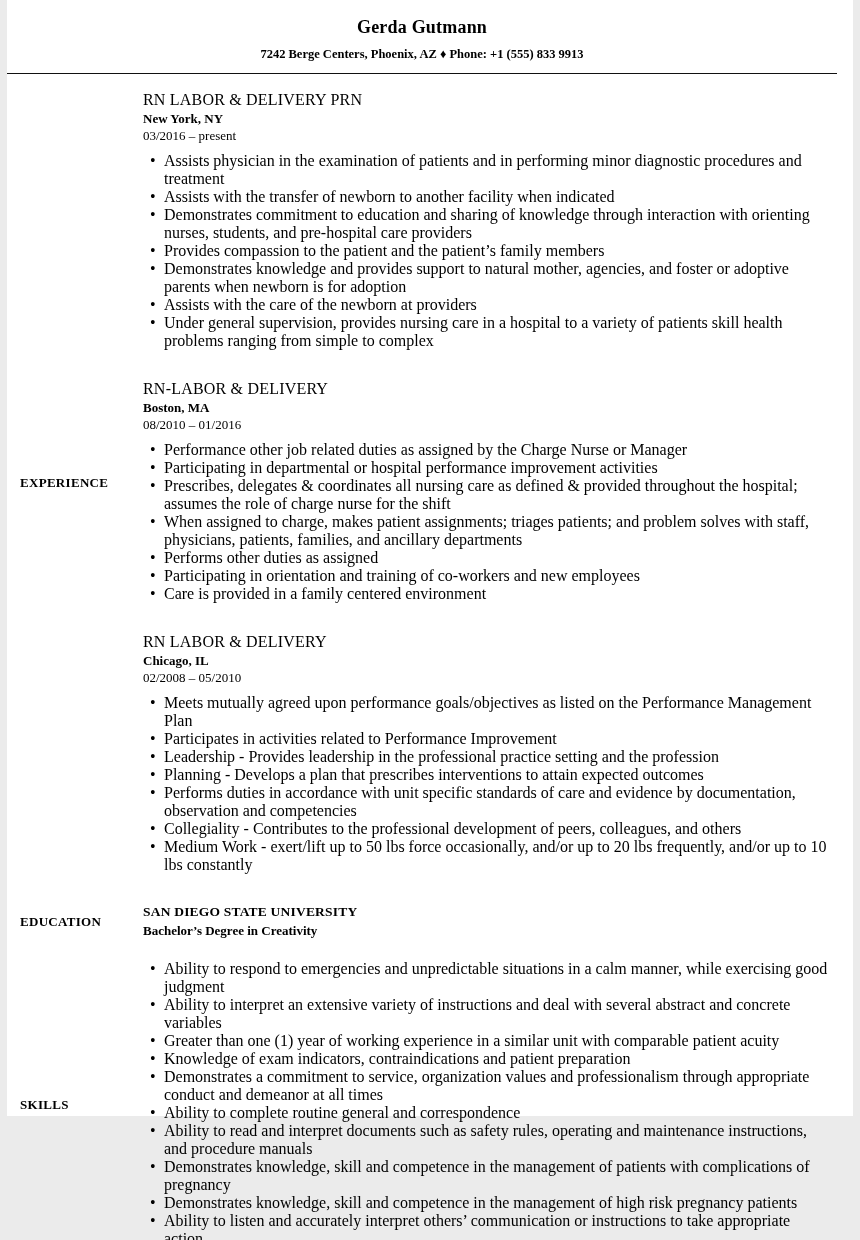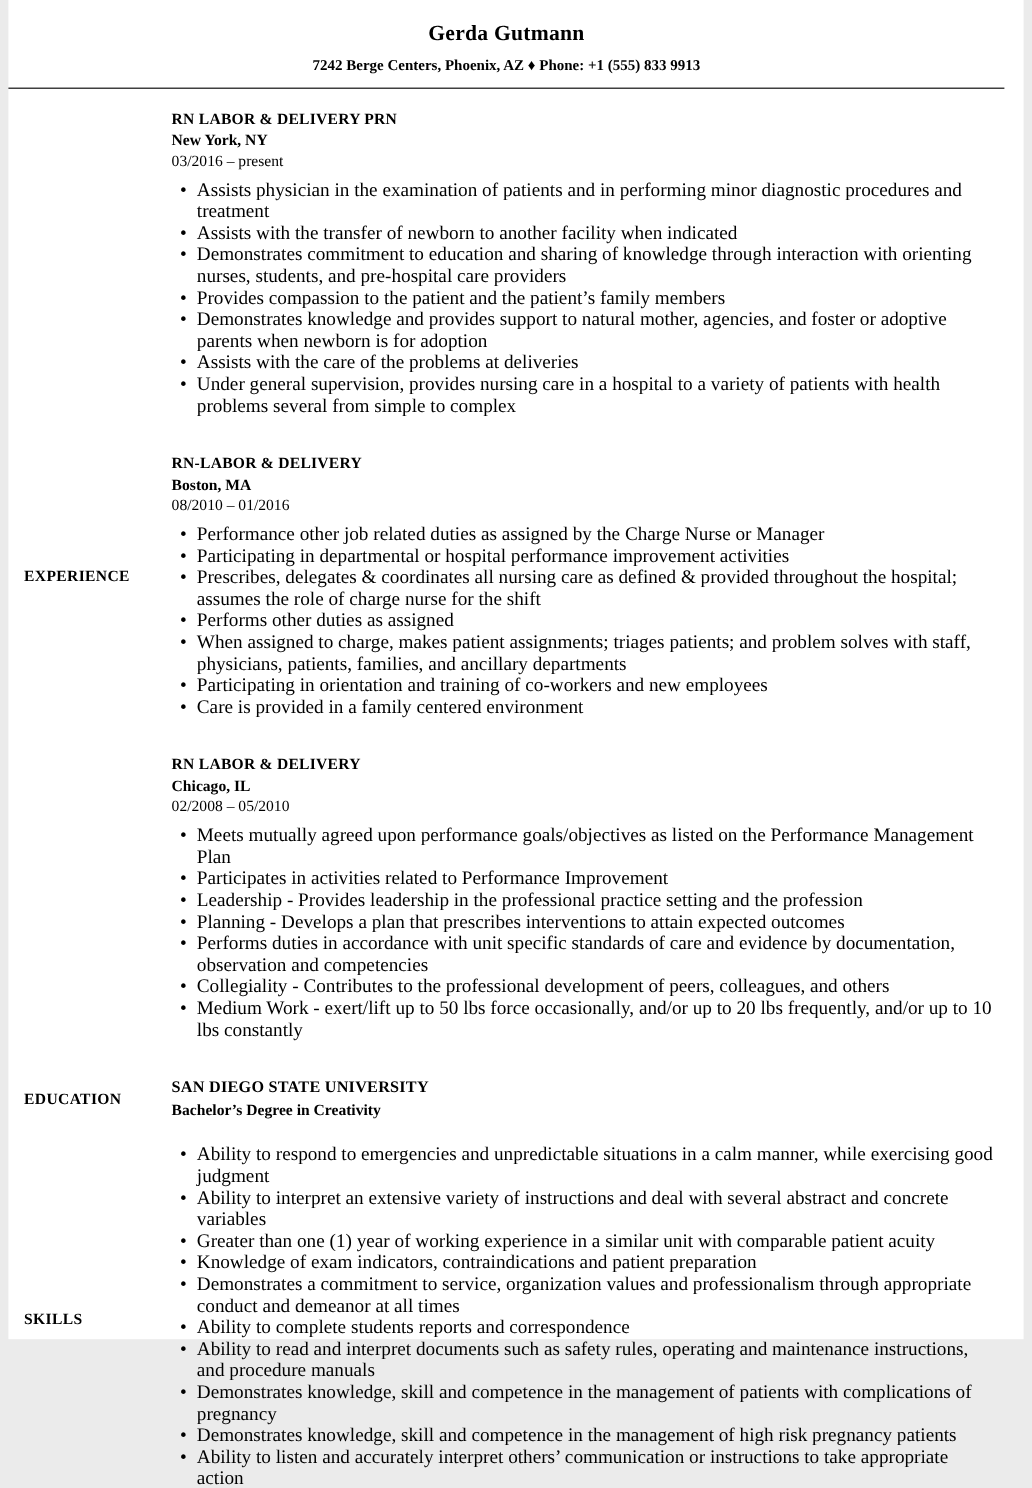--- a/index.html
+++ b/index.html
@@ -37,21 +37,21 @@
   .row { display: flex; align-items: center; margin-top: 17px; }
   .label {
     flex: 0 0 136px;
     padding-left: 13px;
     padding-top: 1px;
     font-weight: bold;
     font-size: 13px;
     letter-spacing: 0.3px;
   }
   .content { flex: 1; padding-right: 6px; }
-  .job-title { font-size: 13px; font-weight: bold; letter-spacing: 0.2px; }
+  .job-title { font-size: 16px; font-weight: normal; letter-spacing: 0.2px; }
   .job-loc   { font-size: 13px; font-weight: bold; margin-top: 2px; }
   .job-dates { font-size: 13px; margin-top: 1px; }
   .bullets {
     list-style: none;
     margin-top: 8px;
     font-size: 16px;
     line-height: 18px;
   }
   .bullets li { position: relative; padding-left: 21px; }
   .bullets li::before {
@@ -85,36 +85,36 @@
         <h2 class="job-title">RN LABOR &amp; DELIVERY PRN</h2>
         <div class="job-loc">New York, NY</div>
         <div class="job-dates">03/2016 – present</div>
         <ul class="bullets">
 
         <li>Assists physician in the examination of patients and in performing minor diagnostic procedures and treatment</li>
             <li>Assists with the transfer of newborn to another facility when indicated</li>
             <li>Demonstrates commitment to education and sharing of knowledge through interaction with orienting nurses, students, and pre-hospital care providers</li>
             <li>Provides compassion to the patient and the patient’s family members</li>
             <li>Demonstrates knowledge and provides support to natural mother, agencies, and foster or adoptive parents when newborn is for adoption</li>
-            <li>Assists with the care of the problems at deliveries</li>
-            <li>Under general supervision, provides nursing care in a hospital to a variety of patients with health problems several from simple to complex</li>
+            <li>Assists with the care of the newborn at providers</li>
+            <li>Under general supervision, provides nursing care in a hospital to a variety of patients skill health problems ranging from simple to complex</li>
           </ul>
       </article>
 
       <article class="job">
         <h2 class="job-title">RN-LABOR &amp; DELIVERY</h2>
         <div class="job-loc">Boston, MA</div>
         <div class="job-dates">08/2010 – 01/2016</div>
         <ul class="bullets">
 
         <li>Performance other job related duties as assigned by the Charge Nurse or Manager</li>
             <li>Participating in departmental or hospital performance improvement activities</li>
             <li>Prescribes, delegates &amp; coordinates all nursing care as defined &amp; provided throughout the hospital; assumes the role of charge nurse for the shift</li>
+            <li>When assigned to charge, makes patient assignments; triages patients; and problem solves with staff, physicians, patients, families, and ancillary departments</li>
             <li>Performs other duties as assigned</li>
-            <li>When assigned to charge, makes patient assignments; triages patients; and problem solves with staff, physicians, patients, families, and ancillary departments</li>
             <li>Participating in orientation and training of co-workers and new employees</li>
             <li>Care is provided in a family centered environment</li>
           </ul>
       </article>
 
       <article class="job">
         <h2 class="job-title">RN LABOR &amp; DELIVERY</h2>
         <div class="job-loc">Chicago, IL</div>
         <div class="job-dates">02/2008 – 05/2010</div>
         <ul class="bullets">
@@ -143,21 +143,21 @@
   <section class="row skills-row" style="margin-top:21px;">
     <div class="label">SKILLS</div>
     <div class="content">
       <ul class="bullets">
 
       <li>Ability to respond to emergencies and unpredictable situations in a calm manner, while exercising good judgment</li>
           <li>Ability to interpret an extensive variety of instructions and deal with several abstract and concrete variables</li>
           <li>Greater than one (1) year of working experience in a similar unit with comparable patient acuity</li>
           <li>Knowledge of exam indicators, contraindications and patient preparation</li>
           <li>Demonstrates a commitment to service, organization values and professionalism through appropriate conduct and demeanor at all times</li>
-          <li>Ability to complete students reports and correspondence</li>
+          <li>Ability to complete routine general and correspondence</li>
           <li>Ability to read and interpret documents such as safety rules, operating and maintenance instructions, and procedure manuals</li>
           <li>Demonstrates knowledge, skill and competence in the management of patients with complications of pregnancy</li>
           <li>Demonstrates knowledge, skill and competence in the management of high risk pregnancy patients</li>
           <li>Ability to listen and accurately interpret others’ communication or instructions to take appropriate action</li>
         </ul>
     </div>
   </section>
 
 </div>
 

